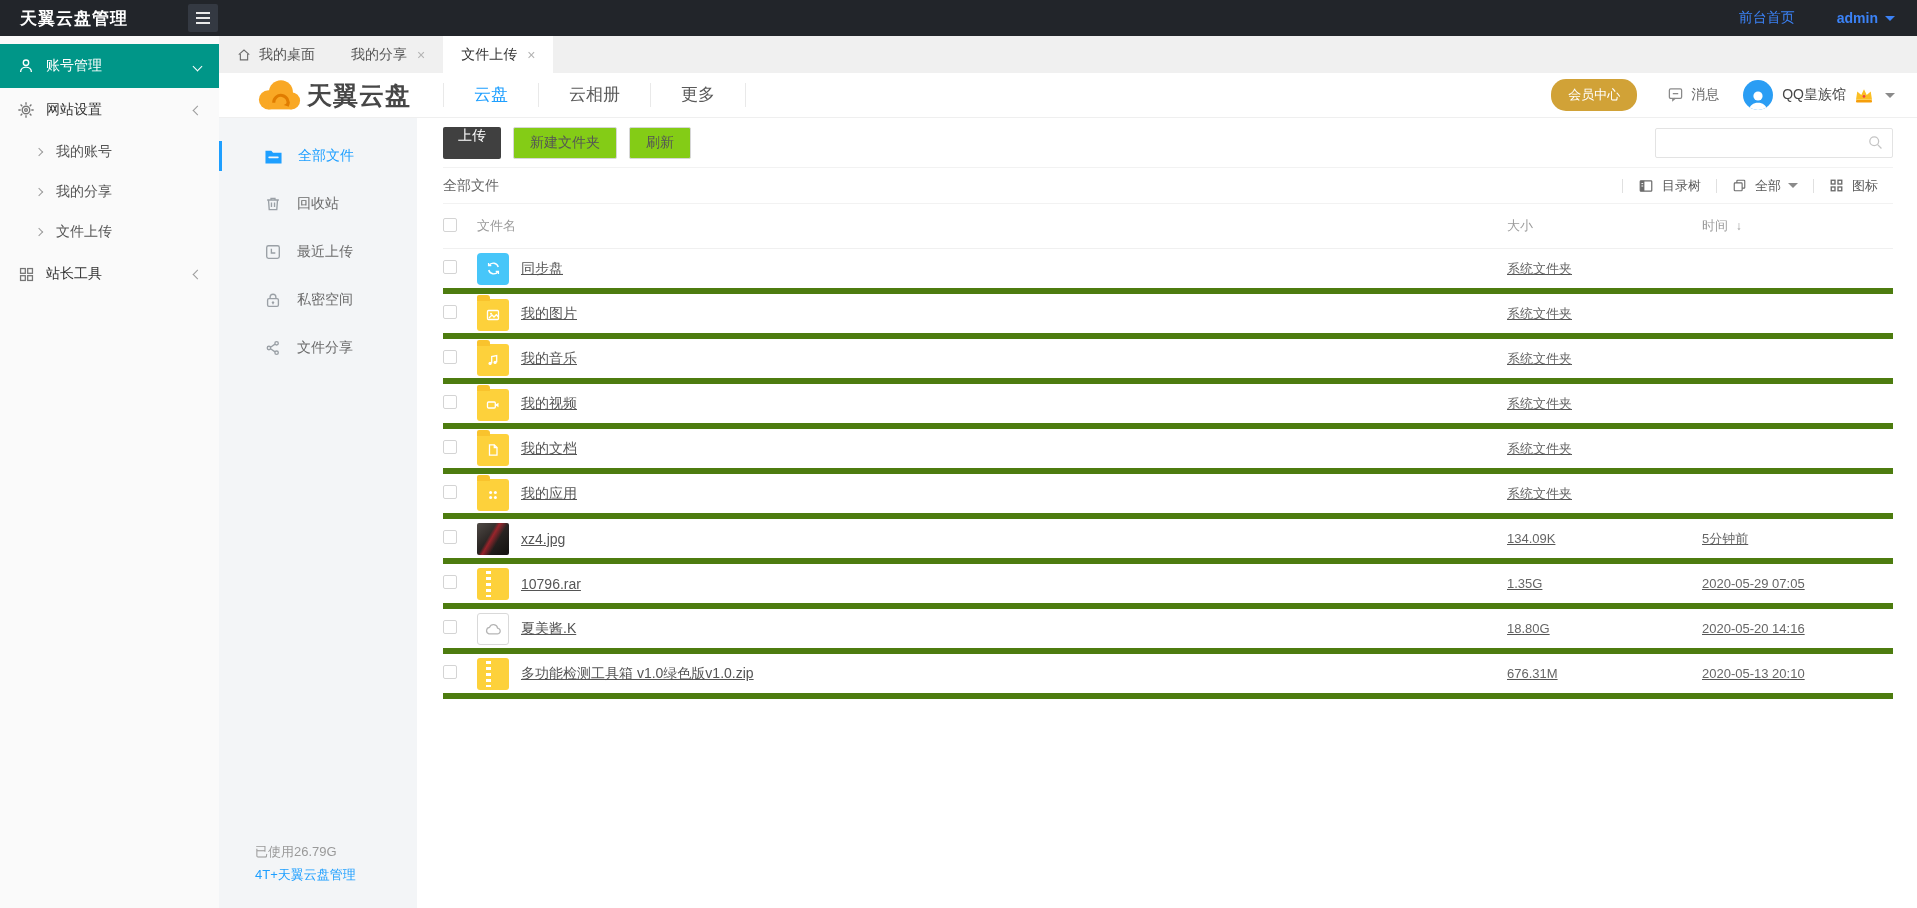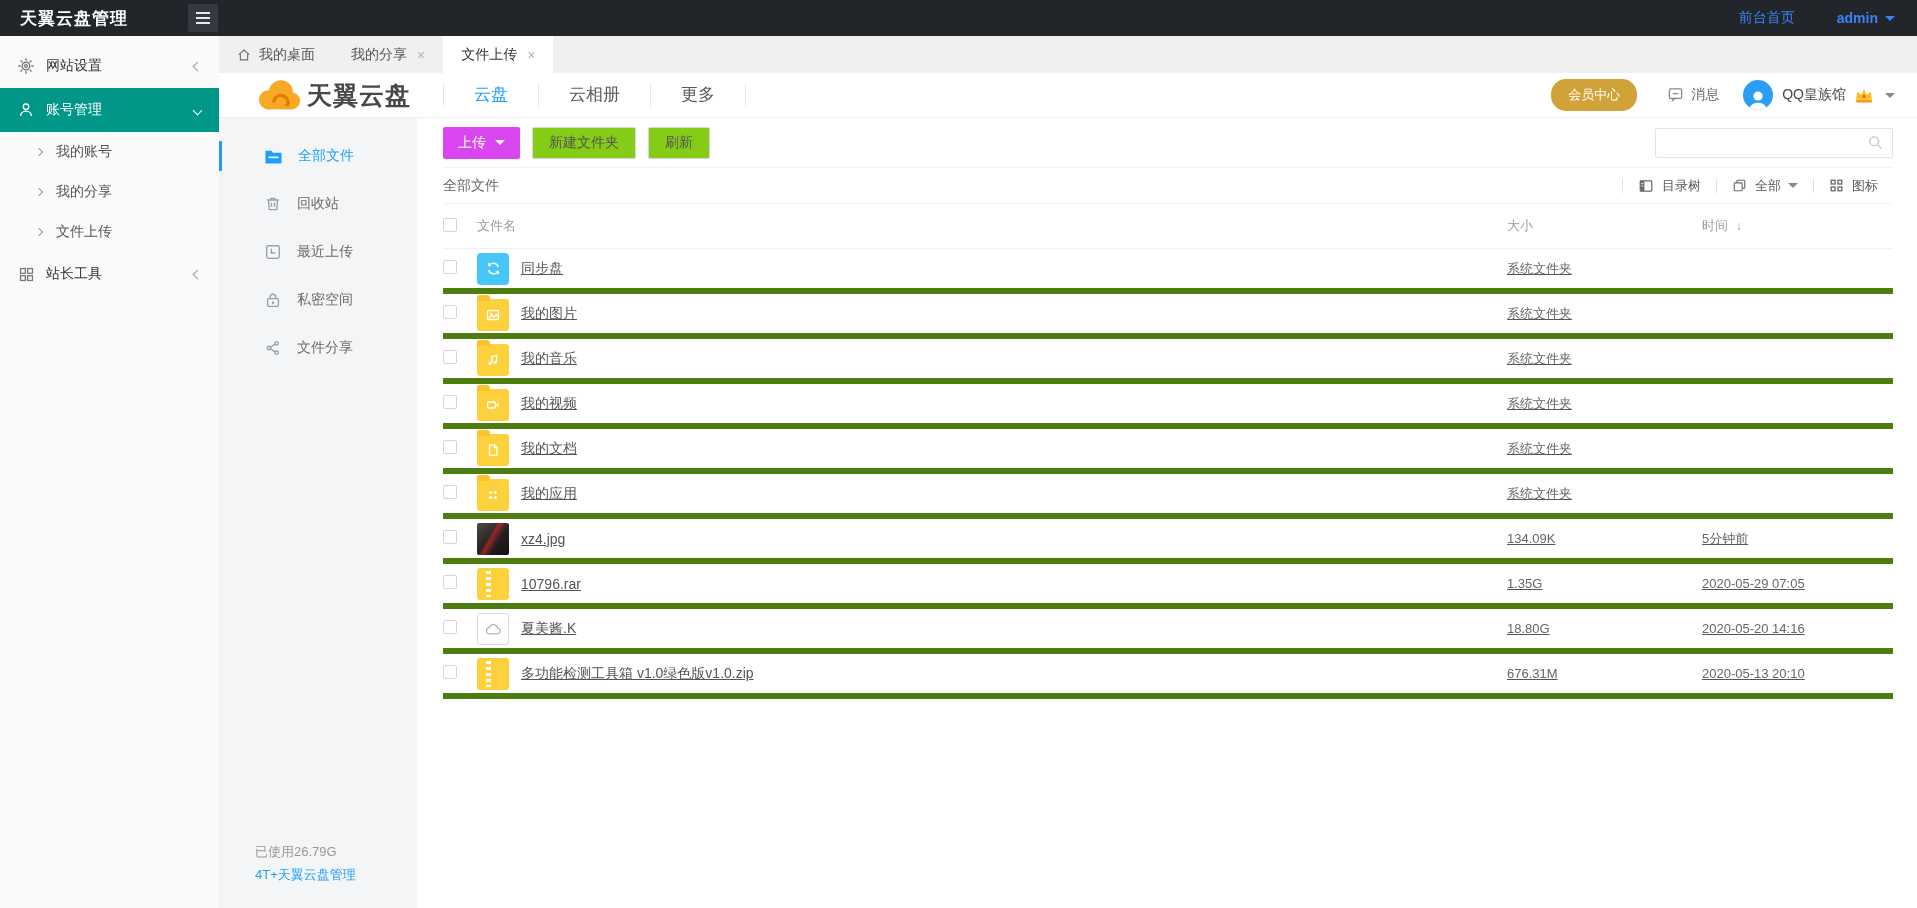--- a/index.html
+++ b/index.html
@@ -64,22 +64,22 @@
   .app-side { width:198px; flex:none; background:#f3f5f7; position:relative; padding-top:14px; }
   .menu-item { height:48px; display:flex; align-items:center; padding-left:45px; gap:15px; font-size:14px;
                color:#6b6b6b; position:relative; cursor:pointer; }
   .menu-item.active { color:#1e9fff; }
   .menu-item.active::before { content:''; position:absolute; left:0; top:9px; bottom:9px; width:3px; background:#1e9fff; }
   .storage { position:absolute; left:36px; bottom:22px; font-size:13px; color:#999; line-height:23px; }
   .storage-promo { color:#1e9fff; cursor:pointer; }
 
   .app-main { flex:1; padding:0 24px 0 26px; display:flex; flex-direction:column; min-width:0; }
   .toolbar { height:50px; flex:none; display:flex; align-items:center; border-bottom:1px solid #f2f2f2; }
-  .btn-upload { background:#d946ef; color:#fff; border:none; border-radius:2px; height:32px; padding:0 15px;
-                display:flex; align-items:center; gap:9px; font-size:14px; cursor:pointer; font-family:inherit; }
+  .btn-upload { background:#404040; color:#fff; border:none; border-radius:2px; height:32px; padding:0 15px;
+                display:flex; align-items:center; gap:9px; font-size:14px; cursor:pointer; font-family:inherit;flex-direction:column; }
   .btn-upload .caret-down { border-top-color:#fff; }
   .btn { height:32px; padding:0 16px; border:1px solid #d6d6d6; color:#555; font-size:14px; border-radius:2px;
          margin-left:12px; background:#84cc16; cursor:pointer; font-family:inherit; }
   .search { margin-left:auto; width:238px; height:30px; border:1px solid #e3e3e3; border-radius:2px;
             display:flex; align-items:center; background:#fff; }
   .search input { border:none; flex:1; min-width:0; padding:0 10px; font-size:13px; outline:none; font-family:inherit; color:#555; }
   .search .mag { margin-right:8px; flex:none; }
 
   .crumb-row { height:36px; flex:none; display:flex; align-items:center; border-bottom:1px solid #f2f2f2;
                font-size:14px; color:#666; }
@@ -125,41 +125,41 @@
   <div class="topbar-right">
     <span class="topbar-link">前台首页</span>
     <span class="topbar-user">
       <b>admin</b>
       <span class="caret-down"></span>
     </span>
   </div>
 </header>
 
 <aside class="admin-side">
+  <div class="side-item active">
+    <span class="s-ico">
+      <svg width="18" height="18" viewBox="0 0 20 20" fill="none" stroke="#ffffff" stroke-width="1.5">
+        <circle cx="10" cy="6.3" r="3"></circle>
+          <path d="M4 16.8c0-3.4 2.7-5.6 6-5.6s6 2.2 6 5.6"></path>
+      </svg>
+    </span>
+    <span>账号管理</span>
+    <span class="chev down"></span>
+  </div>
+
   <div class="side-item">
     <span class="s-ico">
       <svg width="18" height="18" viewBox="0 0 20 20" fill="none" stroke="#767676" stroke-width="1.5">
         <circle cx="10" cy="10" r="4.2"></circle>
           <circle cx="10" cy="10" r="1.5"></circle>
         <path d="M10 1.5v2.6M10 15.9v2.6M1.5 10h2.6M15.9 10h2.6M4 4l1.8 1.8M14.2 14.2 16 16M16 4l-1.8 1.8M5.8 14.2 4 16"></path>
       </svg>
     </span>
     <span>网站设置</span>
     <span class="chev left"></span>
-  </div>
-
-  <div class="side-item active">
-    <span class="s-ico">
-      <svg width="18" height="18" viewBox="0 0 20 20" fill="none" stroke="#ffffff" stroke-width="1.5">
-        <circle cx="10" cy="6.3" r="3"></circle>
-          <path d="M4 16.8c0-3.4 2.7-5.6 6-5.6s6 2.2 6 5.6"></path>
-      </svg>
-    </span>
-    <span>账号管理</span>
-    <span class="chev down"></span>
   </div>
 
   <div class="sub-item">
     <span class="chev right"></span>
     <span>我的账号</span>
   </div>
   <div class="sub-item">
     <span class="chev right"></span>
     <span>我的分享</span>
   </div>

